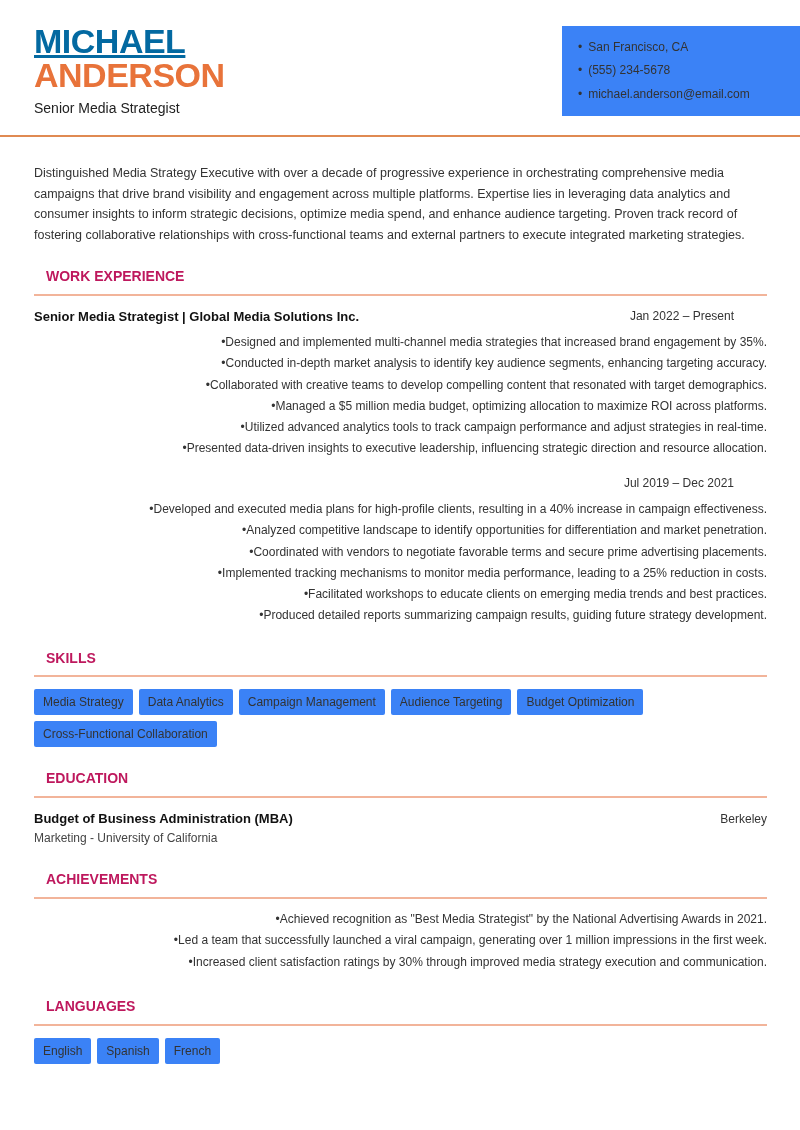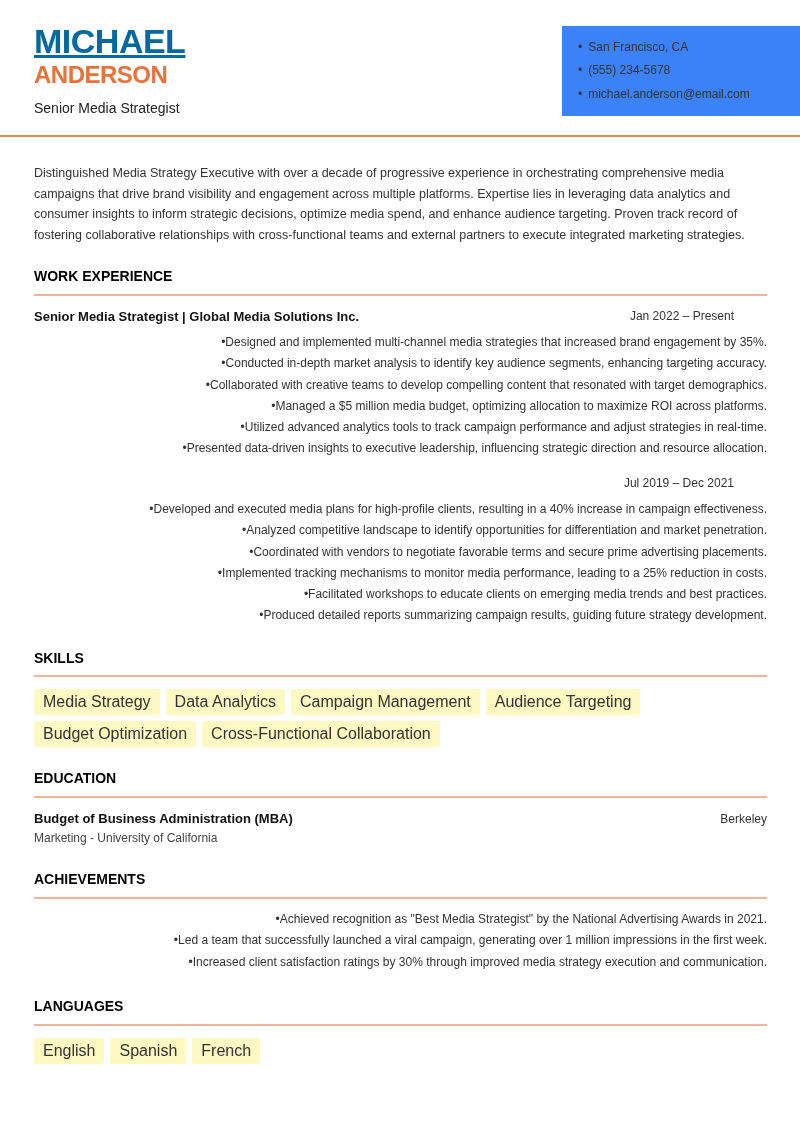--- a/index.html
+++ b/index.html
@@ -1,40 +1,40 @@
 <!DOCTYPE html>
 <html><head>
 <meta charset="utf-8">
 <style>
   html, body { margin: 0; padding: 0; background: #ffffff; }
   body { width: 800px; height: 1130px; position: relative; overflow: hidden;
          font-family: "Liberation Sans", "DejaVu Sans", sans-serif; color: #2b2b2b; }
   .header { position: absolute; left: 0; top: 0; width: 800px; height: 136px; }
   .name-first { position: absolute; left: 34px; top: 22px; font-size: 34px; font-weight: 700; color: #0369a1; letter-spacing: -0.5px; line-height: 38px; text-decoration: underline; }
-  .name-last { position: absolute; left: 34px; top: 56px; font-size: 24px; font-weight: 700; color: #e8733a; letter-spacing: -0.5px; line-height: 38px; }
+  .name-last { position: absolute; left: 34px; top: 56px; font-size: 34px; font-weight: 700; color: #e8733a; letter-spacing: -0.5px; line-height: 38px; }
   .job-title { position: absolute; left: 34px; top: 100px; font-size: 14px; color: #222; }
   .contact { position: absolute; left: 562px; top: 26px; width: 238px; height: 90px; background: #3b82f6; }
   .contact ul { list-style: none; margin: 0; padding: 0; }
   .contact li { position: absolute; left: 16px; font-size: 12px; color: #333; white-space: nowrap; }
   .contact li::before { content: "\2022"; margin-right: 6px; color: #333; }
   .header-rule { position: absolute; left: 0; top: 135px; width: 800px; height: 2px; background: #e08a52; }
 
   .summary { position: absolute; left: 34px; top: 163px; width: 740px; font-size: 12.5px; line-height: 20.6px; color: #333; }
 
-  .section-title { position: absolute; left: 34px; font-size: 14px; font-weight: 700; color: #000000; }
+  .section-title { position: absolute; left: 46px; font-size: 14px; font-weight: 700; color: #be185d; }
   .section-rule { position: absolute; left: 34px; width: 733px; height: 2px; background: #f2b49a; }
 
   .job-head { position: absolute; left: 34px; width: 733px; font-size: 13px; font-weight: 700; color: #111; }
   .job-date { position: absolute; right: 33px; font-size: 12px; color: #333; font-weight: 400; }
   .bullets { position: absolute; left: 34px; width: 733px; margin: 0; padding: 0; list-style: none; text-align: right; }
   .bullets li { font-size: 12px; color: #333; height: 21.3px; line-height: 21.3px; white-space: nowrap; }
   .bullets li::before { content: "\2022"; display: inline-block; width: 13px; color: #333; }
 
   .chips { position: absolute; left: 34px; width: 740px; display: flex; flex-wrap: wrap; gap: 6px 6px; }
-  .chip { background: #fef9c3; color: #333; font-size: 16px; padding: 0 9px; height: 26px; line-height: 26px; border-radius: 2px; }
+  .chip { background: #3b82f6; color: #333; font-size: 12px; padding: 0 9px; height: 26px; line-height: 26px; border-radius: 2px; }
 
   .edu-degree { position: absolute; left: 34px; top: 811px; font-size: 13px; font-weight: 700; color: #111; }
   .edu-location { position: absolute; right: 33px; top: 812px; font-size: 12px; color: #333; }
   .edu-school { position: absolute; left: 34px; top: 831px; font-size: 12px; color: #444; }
 </style>
 </head>
 <body>
 
 <div class="header">
   <div class="name-first">MICHAEL</div>

